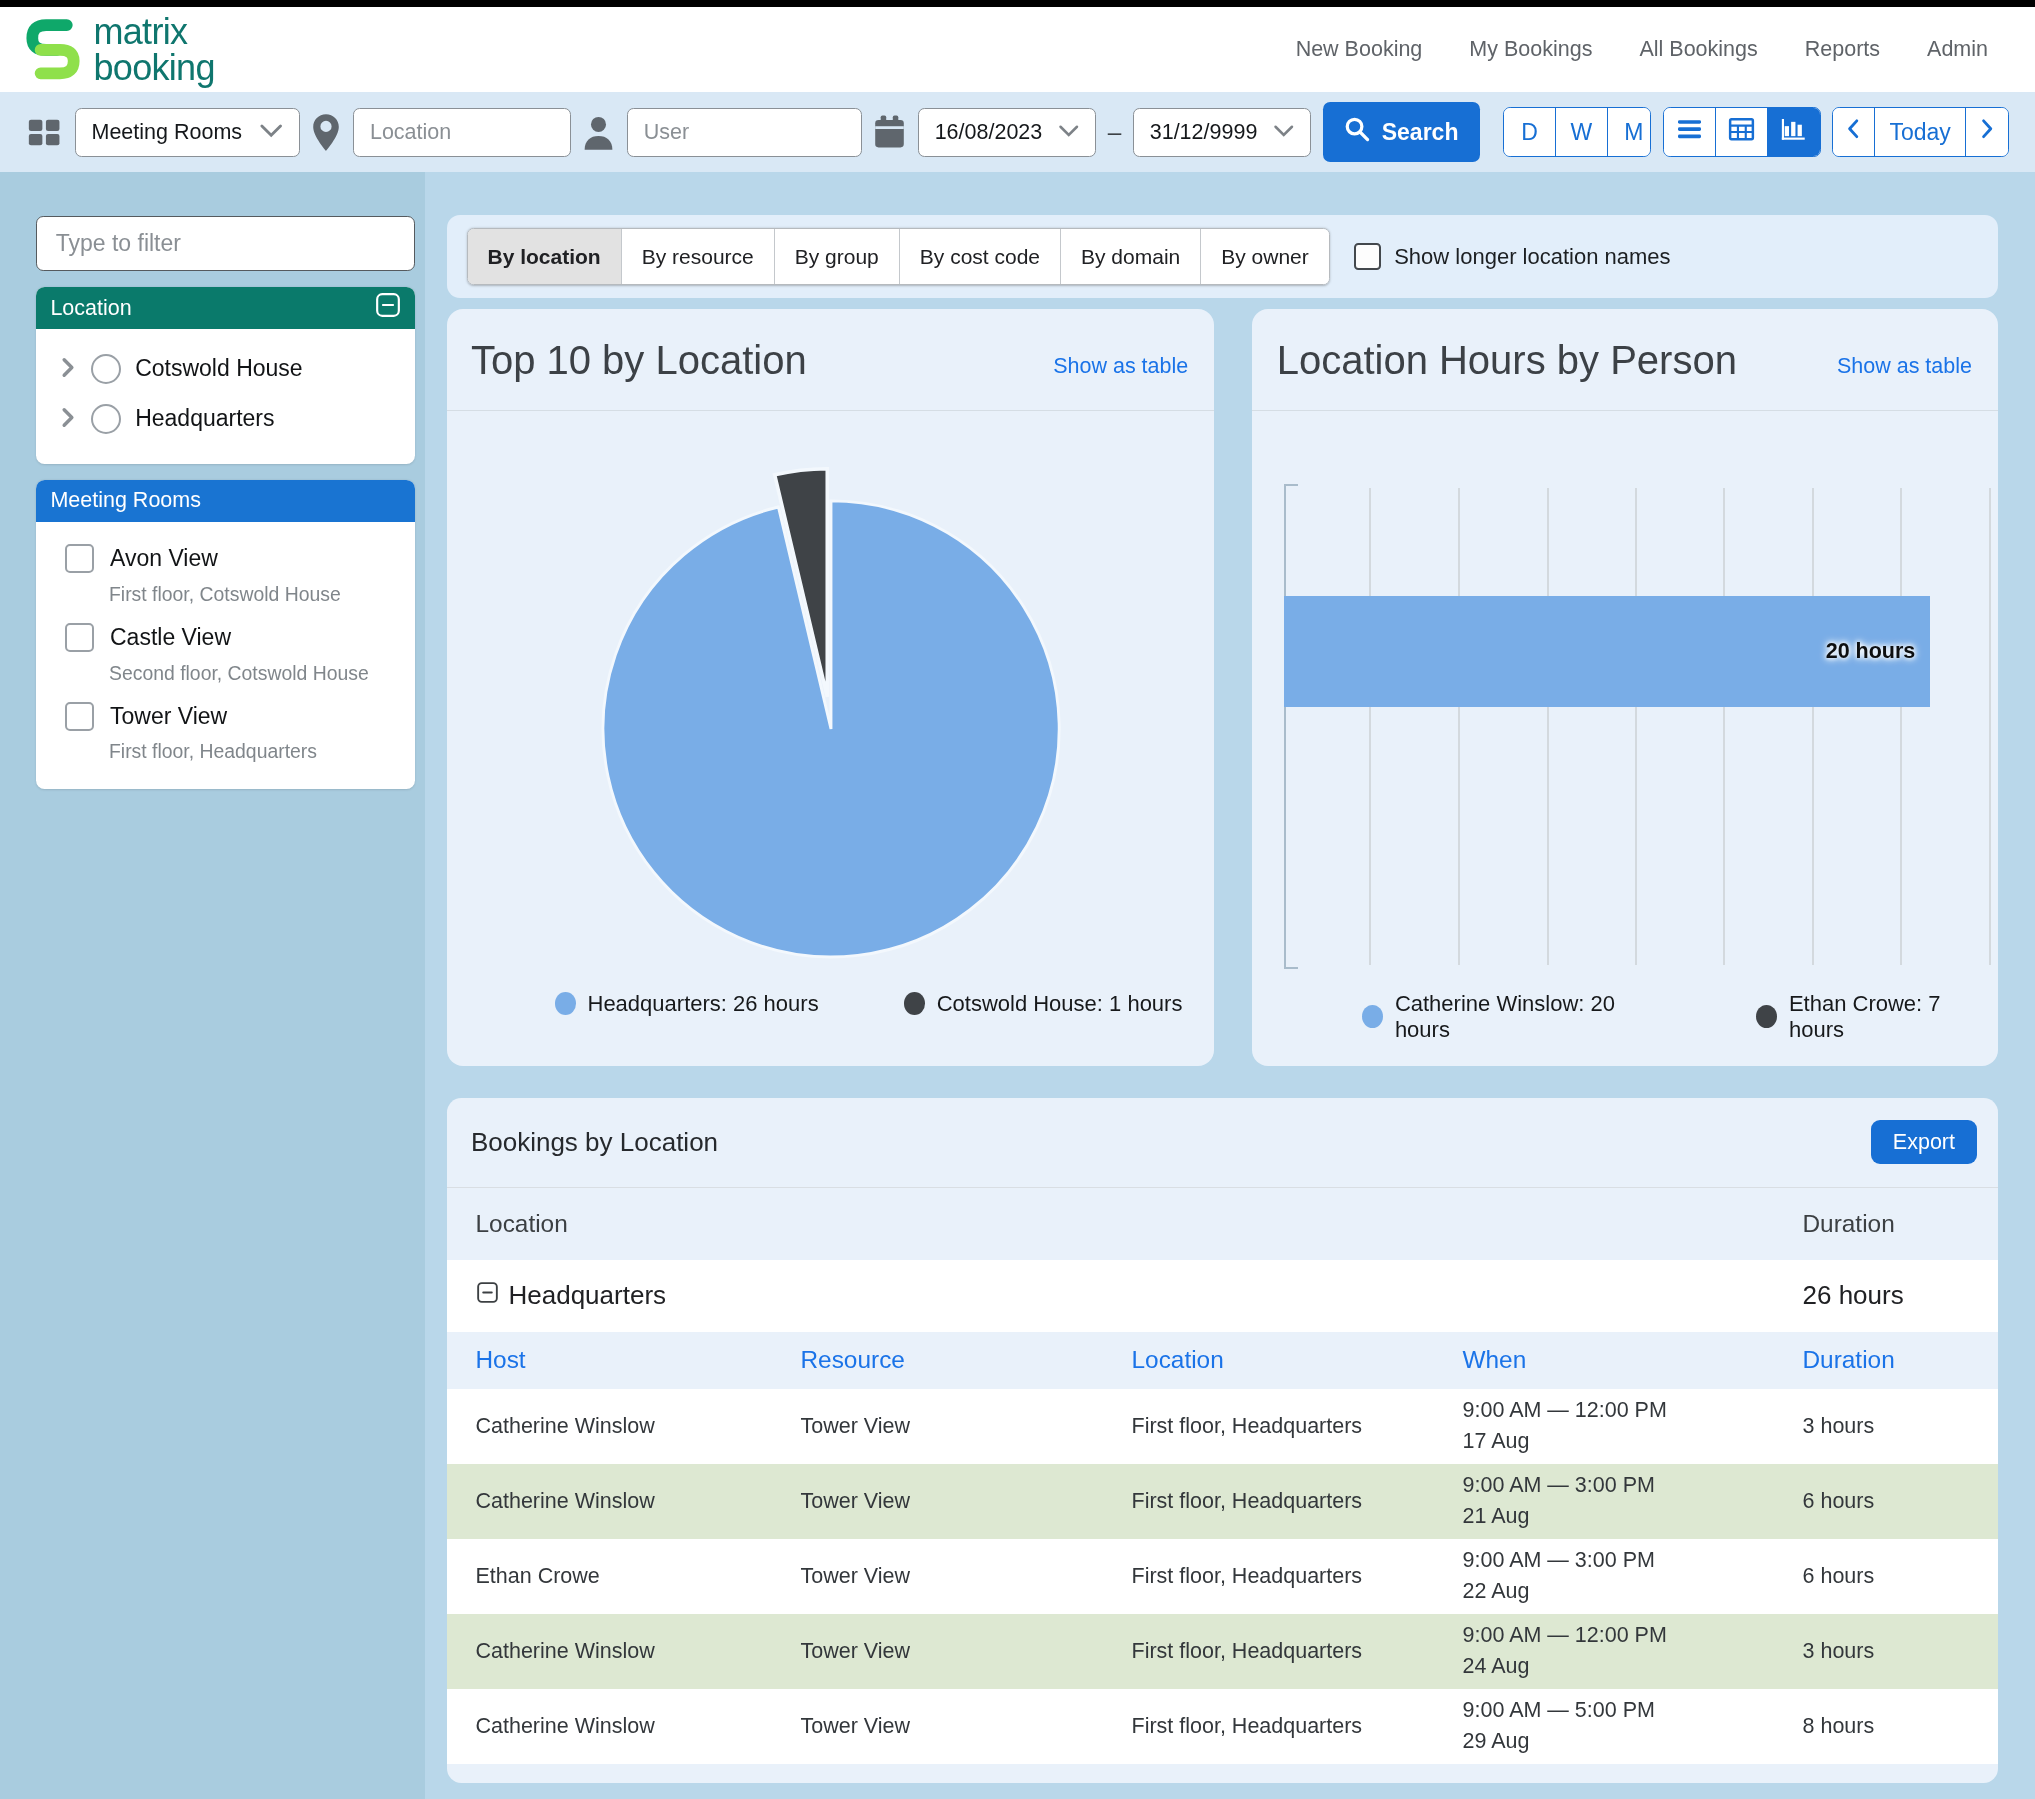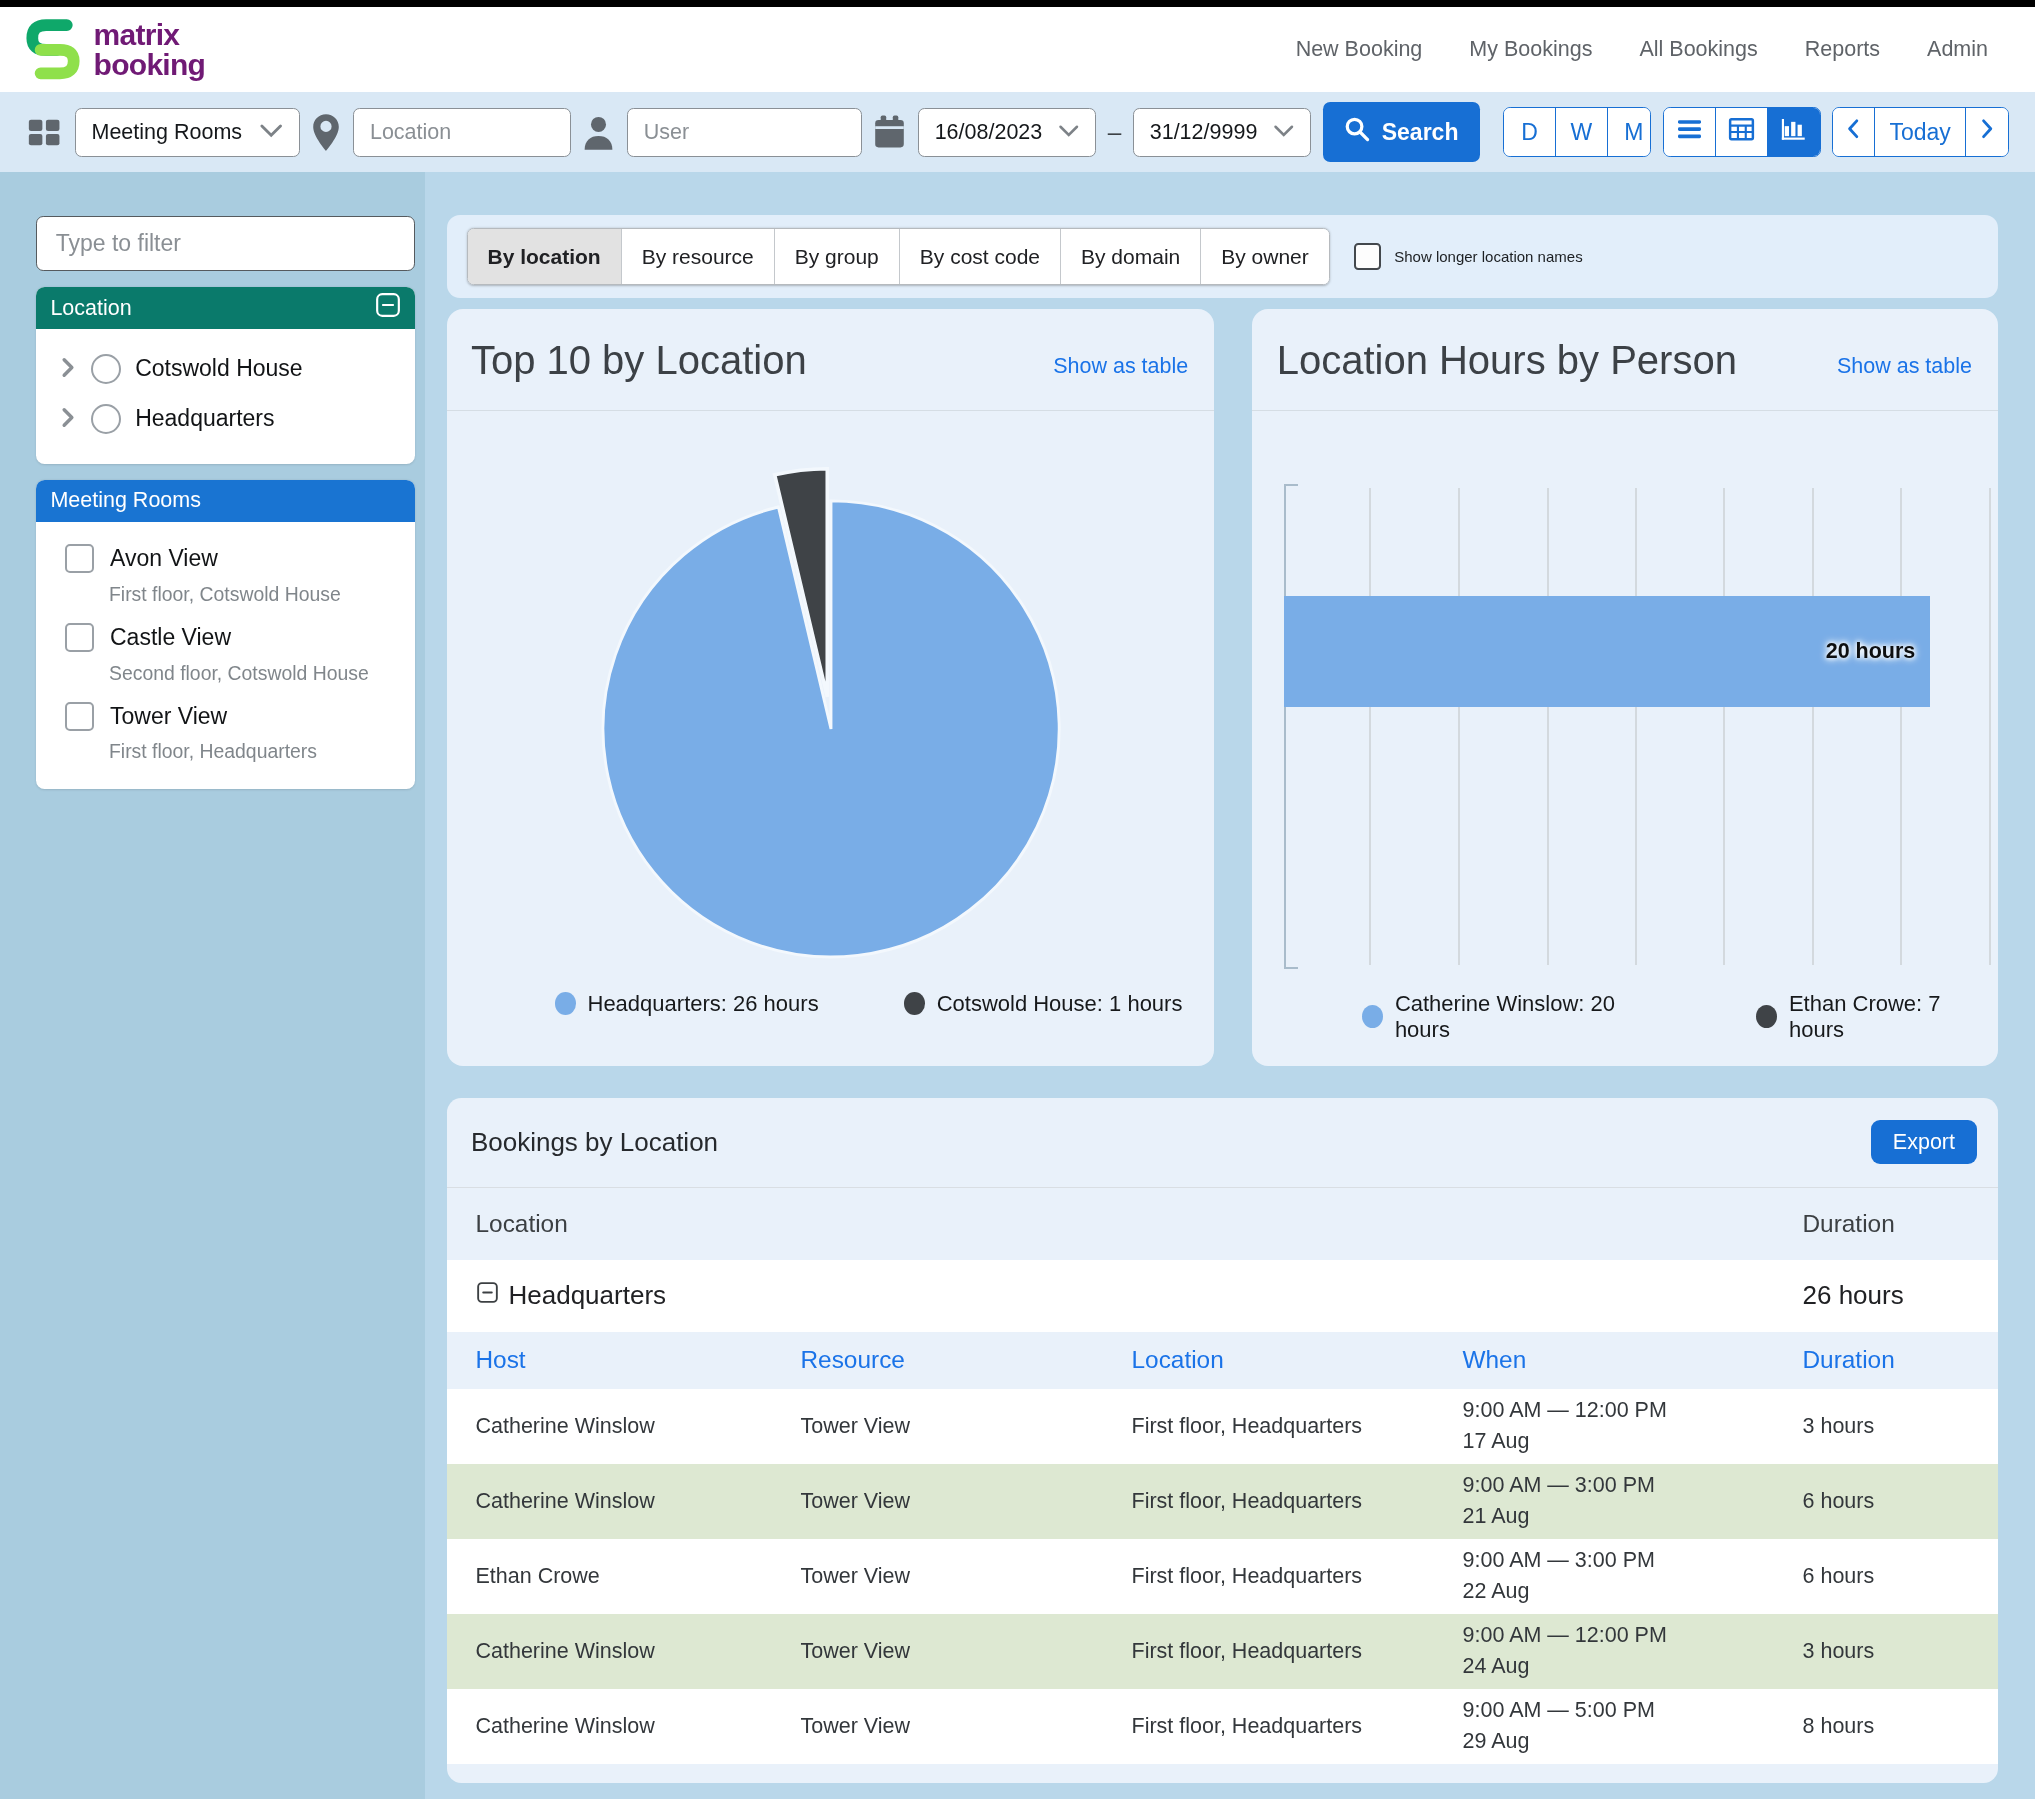--- a/index.html
+++ b/index.html
@@ -7,21 +7,21 @@
     --tabbar-bg:#e2eefa; --accent:#176fd4; --link:#1a73e8; --teal:#0a7a6b;
     --panel-blue:#1974d2; --pie-blue:#79ade7; --pie-dark:#3f4347; --row-green:#dde8d2;
   }
   *{box-sizing:border-box; margin:0; padding:0;}
   body{font-family:"Liberation Sans","DejaVu Sans",sans-serif; background:#000;}
   .page{width:2035px; height:1800px; position:relative; overflow:hidden; background:var(--page-bg);}
   .black-strip{height:7.2px; background:#000;}
   
   .topbar{height:85px; background:#fff; display:flex; align-items:center; padding:0 47px 0 21.5px;}
   .logo{display:flex; align-items:center; gap:10px;}
-  .logo-text{color:#701a75; font-size:30px; font-weight:700; line-height:0.98; letter-spacing:-0.7px;}
+  .logo-text{color:#0f766e; font-size:36px; font-weight:400; line-height:0.98; letter-spacing:-0.7px;}
   .topnav{margin-left:auto; display:flex; gap:47px;}
   .topnav .nav-item{color:#5f6368; font-size:21.5px; cursor:pointer; white-space:nowrap;}
   
   .filterbar{height:80px; background:var(--filter-bg); display:flex; align-items:center; padding:0 26px; gap:11.5px;}
   .f-icon{flex:0 0 auto; display:flex; align-items:center; justify-content:center;}
   .select,.tinput{height:49px; background:#fff; border:1.4px solid #8a9096; border-radius:6.5px; font-size:21.5px; color:#15181b; display:flex; align-items:center; padding:0 16px;}
   .select{justify-content:space-between; cursor:pointer;}
   .tinput{width:230px;}
   .tinput input{border:none; outline:none; font-size:21.5px; width:100%; font-family:inherit; color:#15181b; background:transparent;}
   .tinput input::placeholder{color:#8a8f94;}
@@ -52,21 +52,21 @@
   .room-sub{font-size:19.4px; color:#80868b; margin-left:44px; padding-left:0; margin-top:4.3px; margin-bottom:11.5px;}
   
   .main{margin-left:425px; padding:43px 37px 0 21.5px;}
   .tabbar{height:83px; background:var(--tabbar-bg); border-radius:13px; display:flex; align-items:center; padding:0 20px;}
   .tabs{display:flex; border-radius:6.5px; box-shadow:0 0.7px 2.2px rgba(0,0,0,.25); overflow:hidden; border:0.7px solid #b6babe;}
   .tab{height:55px; padding:0 20px; background:#fff; display:flex; align-items:center; font-size:21px; color:#202124; border-right:0.7px solid #c4c8cc; cursor:pointer; white-space:nowrap;}
   .tab:last-child{border-right:none;}
   .tab.active{background:#e2e2e2;font-weight:bold;}
   .check-row{display:flex; align-items:center; gap:13px; margin-left:24.4px; cursor:pointer;}
   .sq-check{width:27px; height:27px; border:2.2px solid #43484d; border-radius:4.3px; background:#fdfdfd;}
-  .check-label{font-size:15px; color:#1c1f22;}
+  .check-label{font-size:22px; color:#1c1f22;}
   .charts-row{display:flex; gap:38px; margin-top:10.8px;}
   .card{background:var(--card-bg); border-radius:16px; position:relative;}
   .chart-card{height:757px;}
   .pie-card{width:768px;}
   .bar-card{width:746px;}
   .card-head{height:102px; display:flex; align-items:flex-end; justify-content:space-between; padding:0 26px 27px 24.4px; border-bottom:1.4px solid #d5dde4;}
   .card-title{font-size:40px; color:#3c4146;}
   .show-link{font-size:21.5px; color:var(--link); cursor:pointer; padding-bottom:4.3px;}
   .legend{position:absolute; top:682px; left:108px; display:flex; gap:85px; align-items:center;}
   .legend-item{display:flex; align-items:center; gap:11.5px;}

